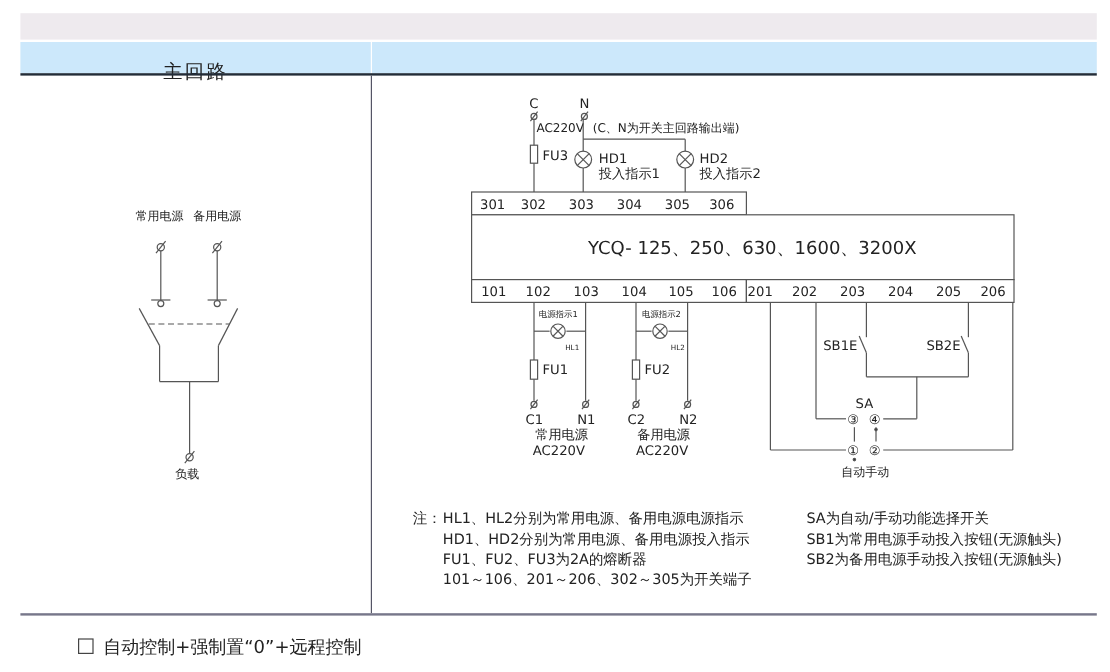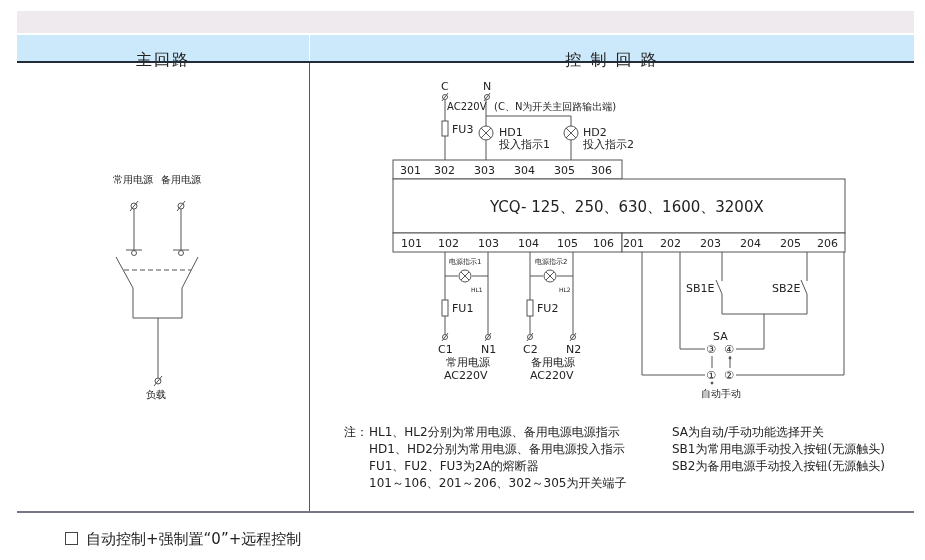--- a/index.html
+++ b/index.html
@@ -18,21 +18,20 @@
   .footer .box { display:inline-block; width:11px; height:11px; border:1px solid #444; margin-right:8px; vertical-align:-1px; }
   text { font-family:"DejaVu Sans", "Liberation Sans", sans-serif; fill:#222; }
 </style>
 </head>
 <body>
 
 <div class="topbar"></div>
 <div class="header">
   <div class="cell" style="left:0;width:292px;">主回路</div>
   <div class="divider"></div>
-  <div class="cell" style="left:293px;width:604px;">控 制 回 路</div>
 </div>
 <div class="rule-top"></div>
 <div class="col-divider"></div>
 <div class="rule-bottom"></div>
 
 <svg width="925" height="560" viewBox="0 0 925 560" stroke="#555" fill="none" stroke-width="1">
 
   <g>
     <text x="113" y="183" font-size="10" stroke="none">常用电源</text>
     <text x="161" y="183" font-size="10" stroke="none">备用电源</text>

